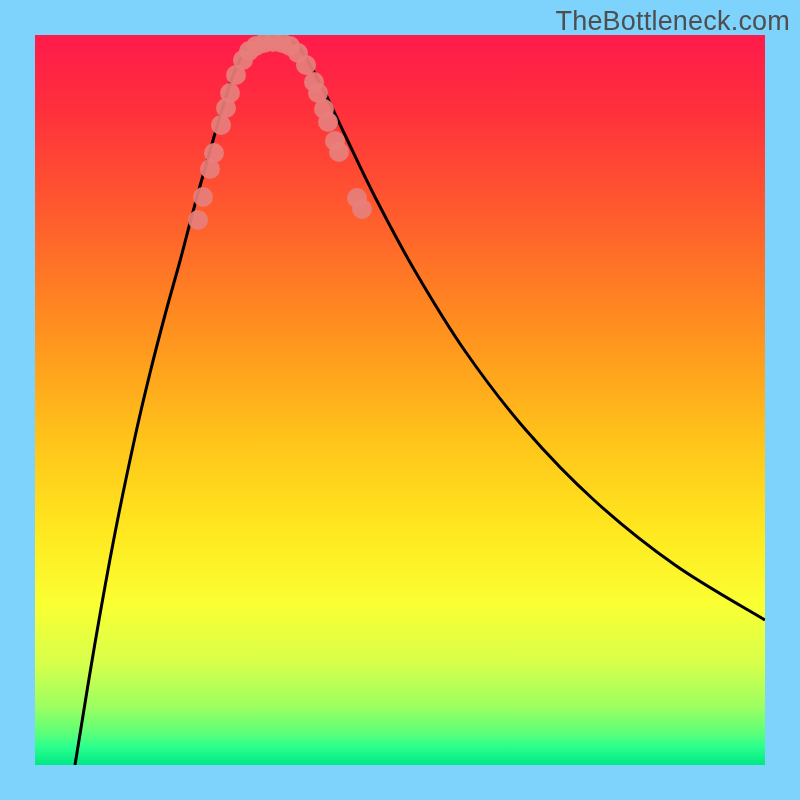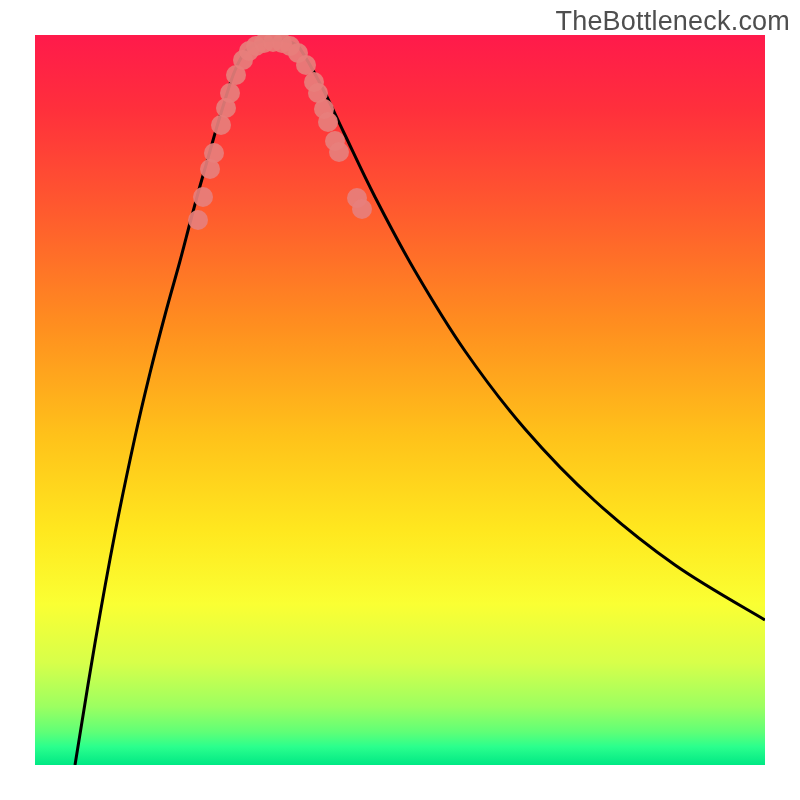--- a/index.html
+++ b/index.html
@@ -10,21 +10,21 @@
     background: #000;
     overflow: hidden;
     font-family: Arial, Helvetica, sans-serif;
   }
   .frame {
     position: absolute;
     left: 0;
     top: 0;
     width: 800px;
     height: 800px;
-    background: #ffffff;
+    background: #7dd3fc;
   }
   .plot-area {
     position: absolute;
     left: 35px;
     top: 35px;
     width: 730px;
     height: 730px;
     overflow: hidden;
   }
   .gradient {

